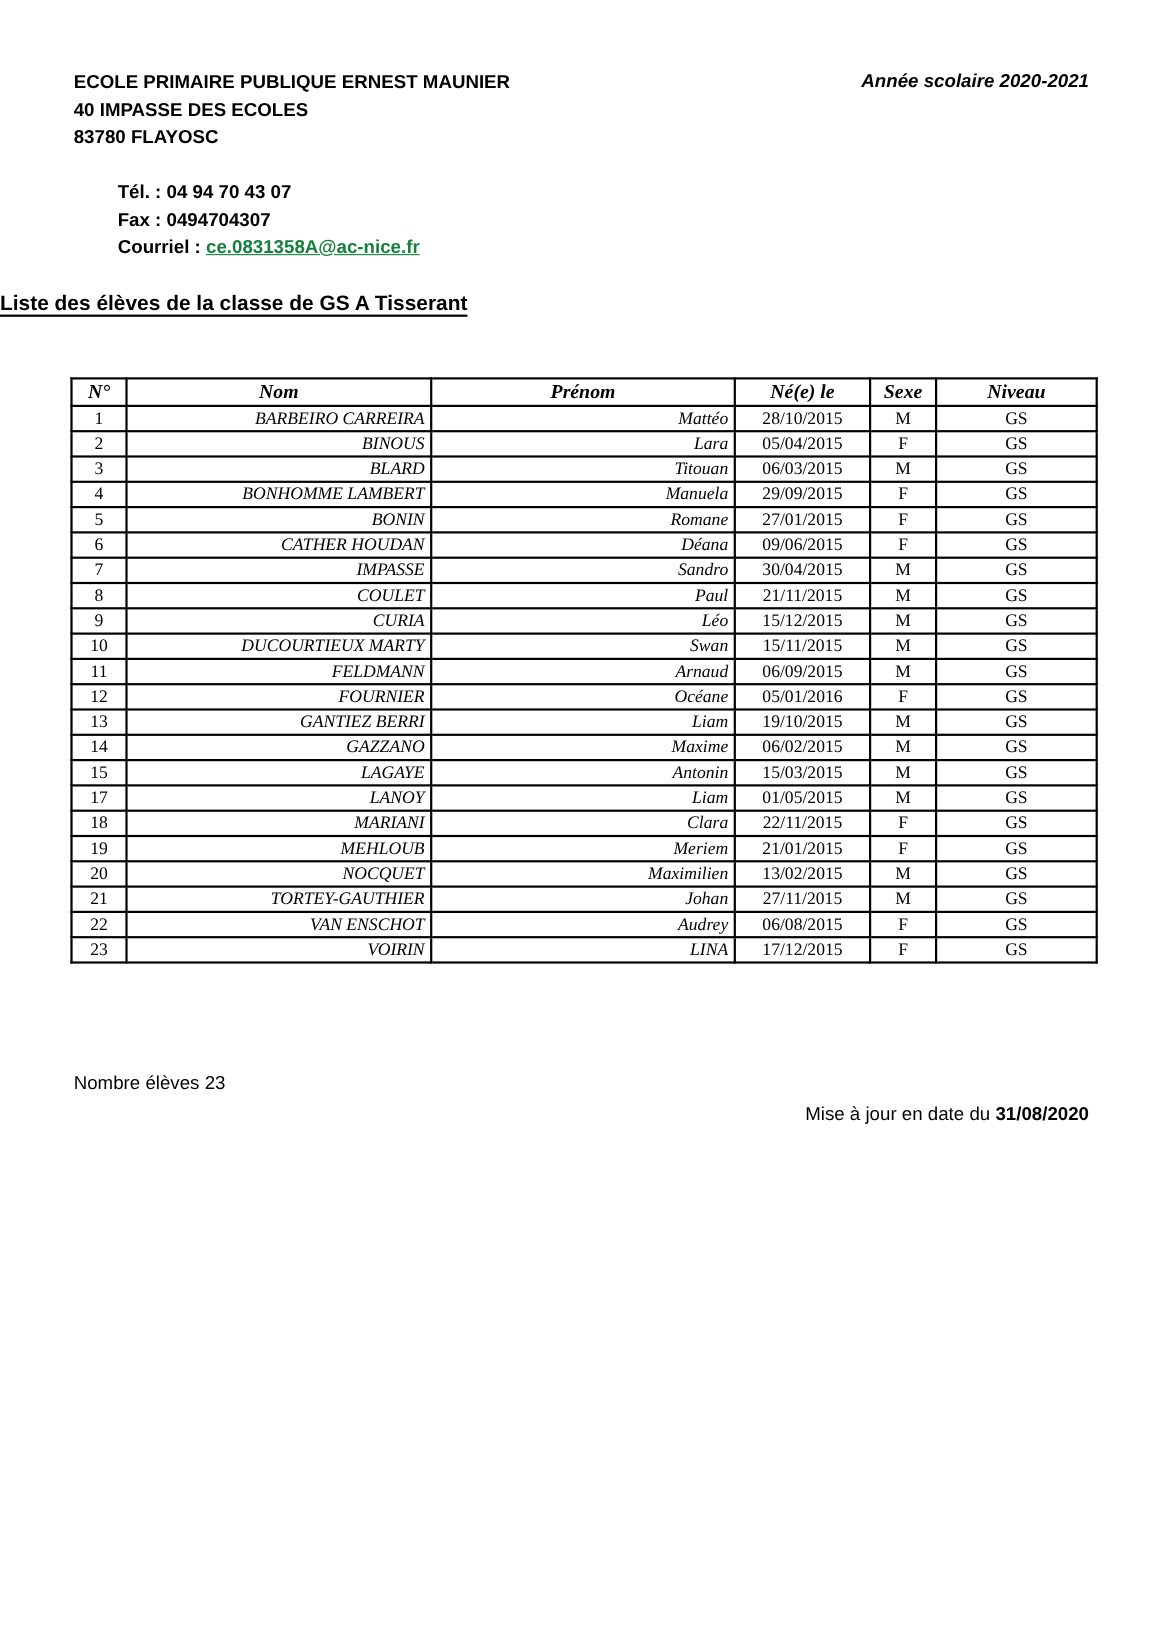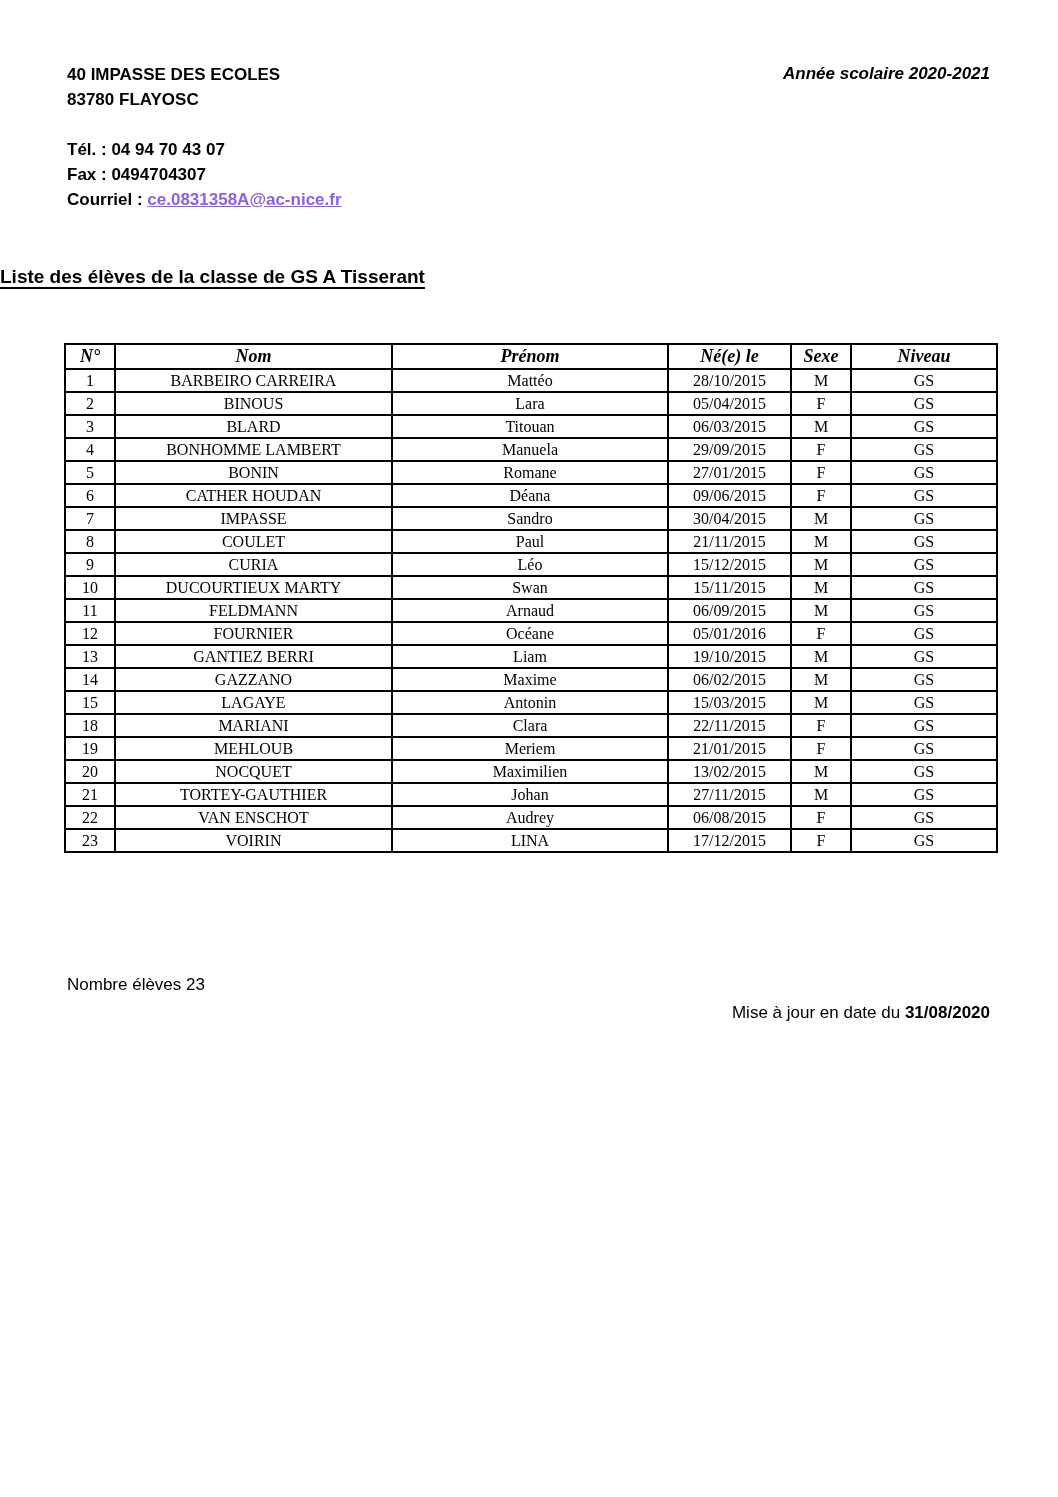--- a/index.html
+++ b/index.html
@@ -16,23 +16,23 @@
 
   
   .school-block {
     position: absolute;
     left: 67px;
     top: 62px;
     font-size: 17px;
     line-height: 25px;
     font-weight: bold;
   }
-  .contact-block { margin-top: 25px; }
+  .contact-block { margin-top: 25px; margin-left: 40px; }
   .email-link {
-    color: #8b5cf6;
+    color: #15803d;
     text-decoration: underline;
     cursor: pointer;
   }
 
   
   .school-year {
     position: absolute;
     top: 64px;
     right: 68px;
     font-size: 17px;
@@ -87,21 +87,21 @@
     font-size: 16px;
     height: 23px;
     line-height: 21px;
     padding: 0 5px;
   }
   table.students td.c0,
   table.students td.c3,
   table.students td.c4,
   table.students td.c5 { text-align: center; }
   table.students td.c1,
-  table.students td.c2 { text-align: center; }
+  table.students td.c2 { text-align: right; font-style: italic; }
 
   
   .count-label {
     position: absolute;
     left: 67px;
     top: 975px;
     font-size: 17px;
   }
   .updated-line {
     position: absolute;
@@ -110,20 +110,21 @@
     font-size: 17px;
   }
   .updated-line .date-bold { font-weight: bold; }
 </style>
 </head>
 <body>
 
 <div class="page">
 
   <div class="school-block">
+    <div>ECOLE PRIMAIRE PUBLIQUE ERNEST MAUNIER</div>
     <div>40 IMPASSE DES ECOLES</div>
     <div>83780 FLAYOSC</div>
     <div class="contact-block">
       <div>Tél. : 04 94 70 43 07</div>
       <div>Fax : 0494704307</div>
       <div><span>Courriel : </span><a class="email-link">ce.0831358A@ac-nice.fr</a></div>
     </div>
   </div>
 
   <div class="school-year">Année scolaire 2020-2021</div>
@@ -266,20 +267,28 @@
         </tr>
         <tr>
           <td class="c0">15</td>
           <td class="c1">LAGAYE</td>
           <td class="c2">Antonin</td>
           <td class="c3">15/03/2015</td>
           <td class="c4">M</td>
           <td class="c5">GS</td>
         </tr>
         <tr>
+          <td class="c0">17</td>
+          <td class="c1">LANOY</td>
+          <td class="c2">Liam</td>
+          <td class="c3">01/05/2015</td>
+          <td class="c4">M</td>
+          <td class="c5">GS</td>
+        </tr>
+        <tr>
           <td class="c0">18</td>
           <td class="c1">MARIANI</td>
           <td class="c2">Clara</td>
           <td class="c3">22/11/2015</td>
           <td class="c4">F</td>
           <td class="c5">GS</td>
         </tr>
         <tr>
           <td class="c0">19</td>
           <td class="c1">MEHLOUB</td>

